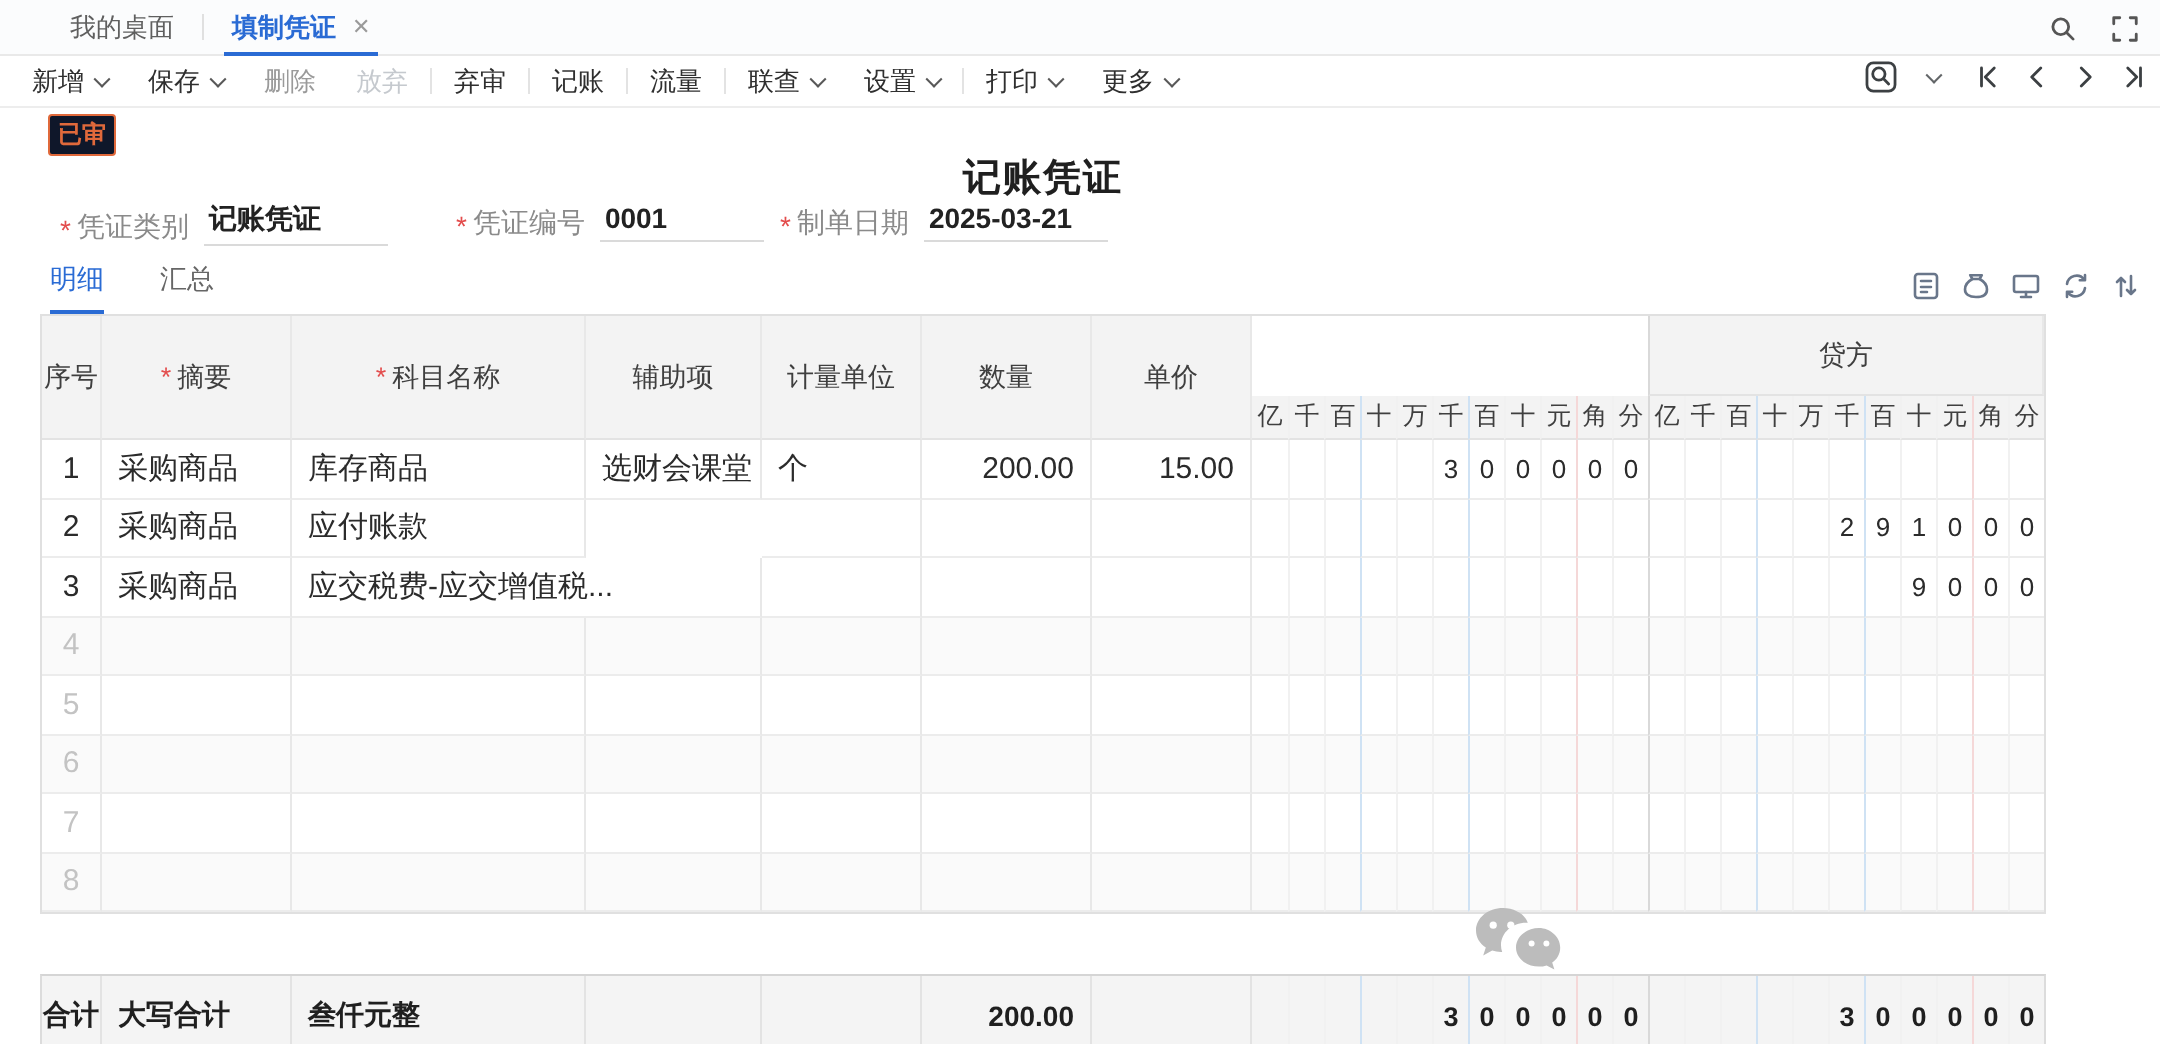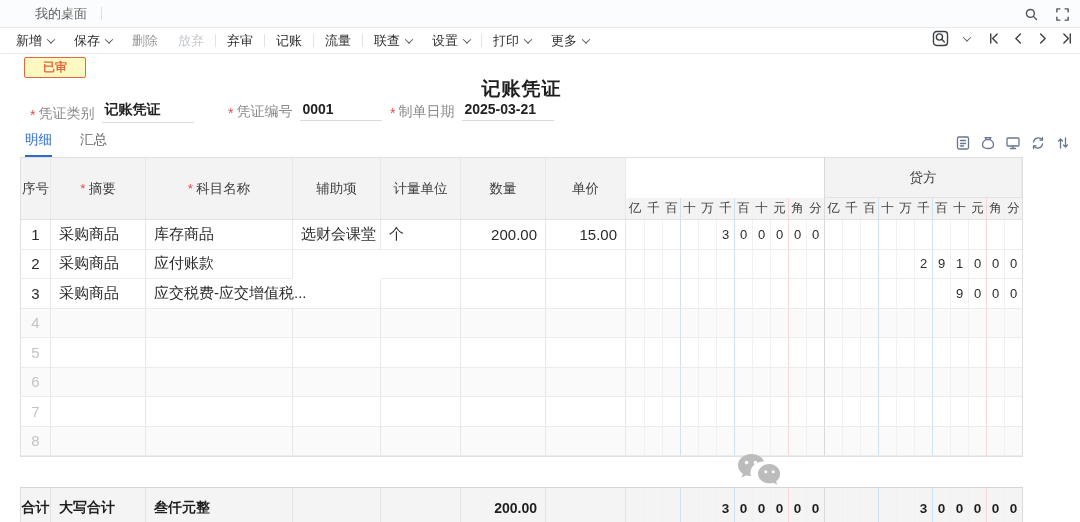--- a/index.html
+++ b/index.html
@@ -24,22 +24,22 @@
   .tbtn{display:flex;align-items:center;margin:0 10px;font-size:13px;color:#2f2f2f;cursor:default;white-space:nowrap;}
   .tbtn.muted{color:#9a9a9a;}
   .tbtn.disabled{color:#c5c9ce;}
   .chev{display:inline-block;width:5px;height:5px;border-right:1.3px solid currentColor;
     border-bottom:1.3px solid currentColor;transform:rotate(45deg) translate(-1px,-1px);margin-left:6px;opacity:.8;}
   .tsepv{width:1px;height:13px;background:#e3e3e3;margin:0 1px;}
   .nav-right{position:absolute;right:6px;top:30px;display:flex;align-items:center;gap:9px;}
   .nav-right svg{display:block;}
 
   
-  .badge{position:absolute;left:24px;top:57px;padding:1px 18px;border:1px solid #e0693b;border-radius:2px;
-    color:#e0693b;background:#fef9c3;font-size:12px;font-weight:700;}
+  .badge{position:absolute;left:24px;top:57px;padding:1px 4px;border:1px solid #e0693b;border-radius:2px;
+    color:#e0693b;background:#0f172a;font-size:12px;font-weight:700;}
   .vtitle{position:absolute;left:20px;top:76px;width:1003px;text-align:center;
     font-size:19px;font-weight:700;color:#1f1f1f;letter-spacing:1px;}
   .formrow{position:absolute;left:0;top:101px;width:1080px;height:24px;}
   .field{position:absolute;top:0;display:flex;align-items:flex-end;font-size:14px;}
   .req{color:#e34d4d;margin-right:3px;}
   .flabel{color:#8a8a8a;margin-right:8px;}
   .fvalue{display:inline-block;border-bottom:1px solid #dadada;color:#222;font-weight:700;
     padding:0 2px 3px 2px;min-height:17px;box-sizing:border-box;}
   .field-type{left:30px;}  .field-type .fvalue{width:92px;}
   .field-no{left:228px;}   .field-no .fvalue{width:82px;}
@@ -84,20 +84,24 @@
 </head>
 <body>
 
 <div class="screen">
 
   <div class="tabbar">
     <div class="wtab">
       <span>我的桌面</span>
     </div>
     <div class="tabdiv"></div>
+    <div class="wtab active">
+      <span>填制凭证</span>
+      <span class="tclose">✕</span>
+    </div>
     <div class="tb-right">
       <svg width="15" height="15" viewBox="0 0 16 16" fill="none" stroke="#555" stroke-width="1.5" stroke-linecap="round">
         <circle cx="6.8" cy="6.8" r="4.2"></circle>
           <path d="M10 10l3.4 3.4"></path>
       </svg>
       <svg width="15" height="15" viewBox="0 0 16 16" fill="none" stroke="#555" stroke-width="1.5" stroke-linecap="round" stroke-linejoin="round">
         <path d="M2 5.2V2h3.2M10.8 2H14v3.2M14 10.8V14h-3.2M5.2 14H2v-3.2"></path>
       </svg>
     </div>
   </div>

